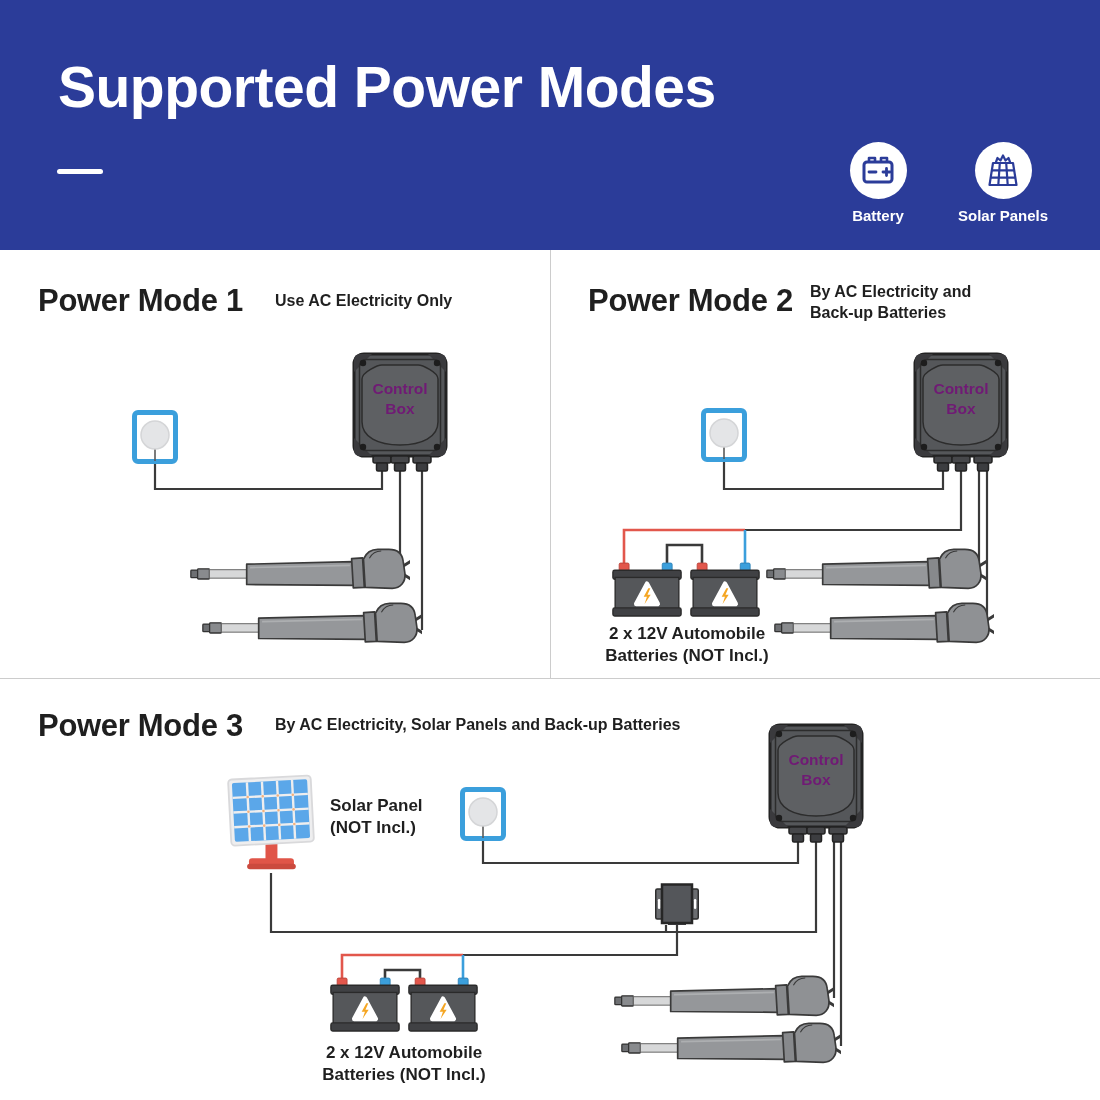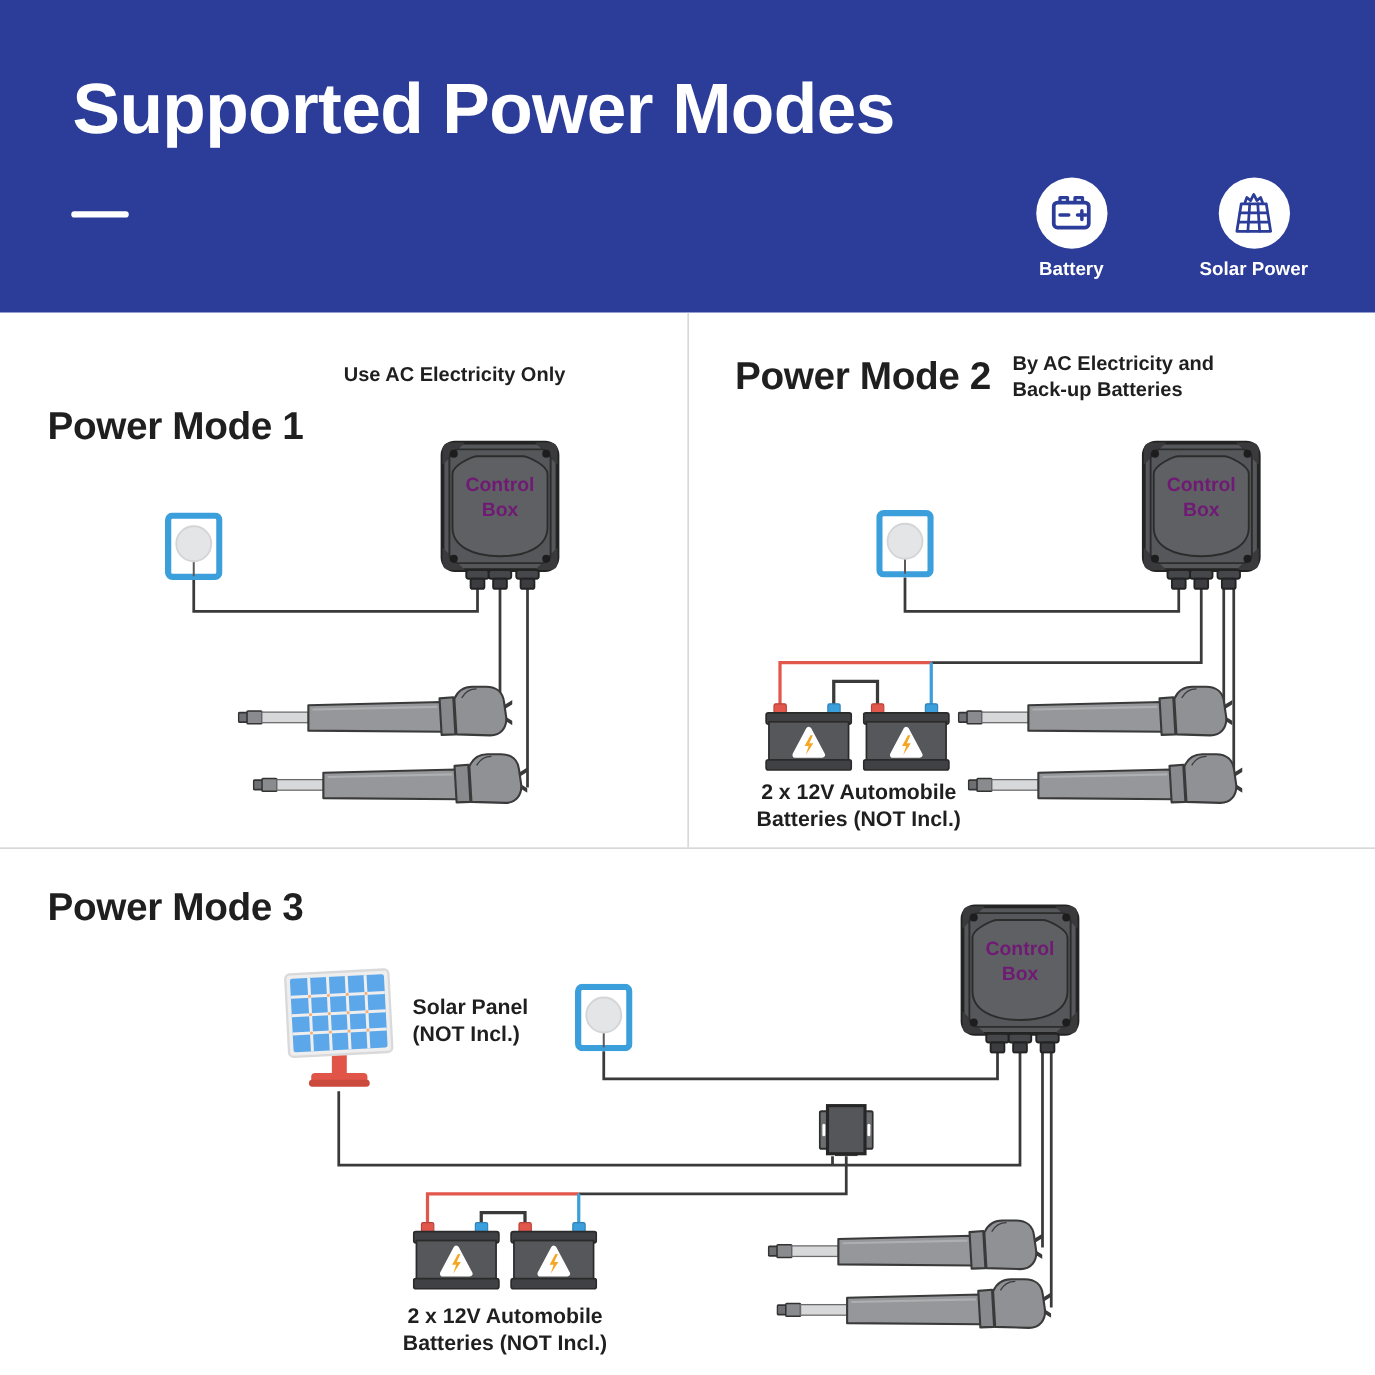--- a/index.html
+++ b/index.html
@@ -156,35 +156,35 @@
           <path d="M18.8,14 l-1.5,22 M25.2,14 l1.5,22 M11,21.3 h22 M10,28.6 h24"></path>
         </g>
       </symbol>
     </defs>
   </svg>
 
   <header class="hero">
     <h1>Supported Power Modes</h1>
     <span class="dash"></span>
 
-    <div class="picon" style="left:802px;">
+    <div class="picon" style="left:823px;">
       <div class="circle">
         <svg width="44" height="44">
             <use href="#icon-battery"></use>
           </svg>
       </div>
       <span class="plabel">Battery</span>
     </div>
     <div class="picon" style="left:948px;">
       <div class="circle">
         <svg width="44" height="44">
             <use href="#icon-solar"></use>
           </svg>
       </div>
-      <span class="plabel">Solar Power</span>
+      <span class="plabel">Solar Panels</span>
     </div>
   </header>
 
   <div class="vline"></div>
   <div class="hline"></div>
 
   <svg class="wires" width="1100" height="1100" viewBox="0 0 1100 1100" fill="none">
 
     <polyline points="155,464 155,489 382,489 382,470" stroke="var(--wire-black)" stroke-width="2.2"></polyline>
     <polyline points="400,470 400,574" stroke="var(--wire-black)" stroke-width="2.2"></polyline>
@@ -202,21 +202,21 @@
     <polyline points="271,873 271,932 816,932 816,842" stroke="var(--wire-black)" stroke-width="2.2"></polyline>
     <polyline points="666,932 666,925" stroke="var(--wire-black)" stroke-width="2.2"></polyline>
     <polyline points="677,925 677,955 463,955" stroke="var(--wire-black)" stroke-width="2.2"></polyline>
     <polyline points="463,955 342,955 342,985" stroke="var(--wire-red)" stroke-width="2.6"></polyline>
     <polyline points="463,955 463,985" stroke="var(--wire-blue)" stroke-width="2.6"></polyline>
     <polyline points="385,985 385,970 420,970 420,985" stroke="var(--wire-black)" stroke-width="2.6"></polyline>
     <polyline points="834,842 834,998" stroke="var(--wire-black)" stroke-width="2.2"></polyline>
     <polyline points="841,842 841,1046" stroke="var(--wire-black)" stroke-width="2.2"></polyline>
   </svg>
 
-  <h2 class="mode-title" style="left:38px;top:283px;margin-top:40px;">Power Mode 1</h2>
+  <h2 class="mode-title" style="left:38px;top:283px;">Power Mode 1</h2>
   <div class="mode-desc" style="left:275px;top:290px;">Use AC Electricity Only</div>
 
   <svg class="comp" style="left:132px;top:410px;" width="46" height="54">
       <use href="#sym-outlet"></use>
     </svg>
   <svg class="comp" style="left:352px;top:352px;" width="96" height="120">
       <use href="#sym-controlbox"></use>
     </svg>
   <div class="cb-label" style="left:352px;top:379px;width:96px;">
     <span style="display:block">Control</span>
@@ -256,20 +256,21 @@
     <span style="display:block">Batteries (NOT Incl.)</span>
   </div>
   <svg class="comp" style="left:766px;top:548px;" width="220" height="51">
       <use href="#sym-actuator"></use>
     </svg>
   <svg class="comp" style="left:774px;top:602px;" width="220" height="51">
       <use href="#sym-actuator"></use>
     </svg>
 
   <h2 class="mode-title" style="left:38px;top:708px;">Power Mode 3</h2>
+  <div class="mode-desc" style="left:275px;top:714px;">By AC Electricity, Solar Panels and Back-up Batteries</div>
 
   <svg class="comp" style="left:225px;top:772px;" width="92" height="101">
       <use href="#sym-panel"></use>
     </svg>
   <div class="dev-label left" style="left:330px;top:795px;width:130px;">
     <span style="display:block">Solar Panel</span>
     <span style="display:block">(NOT Incl.)</span>
   </div>
   <svg class="comp" style="left:460px;top:787px;" width="46" height="54">
       <use href="#sym-outlet"></use>

